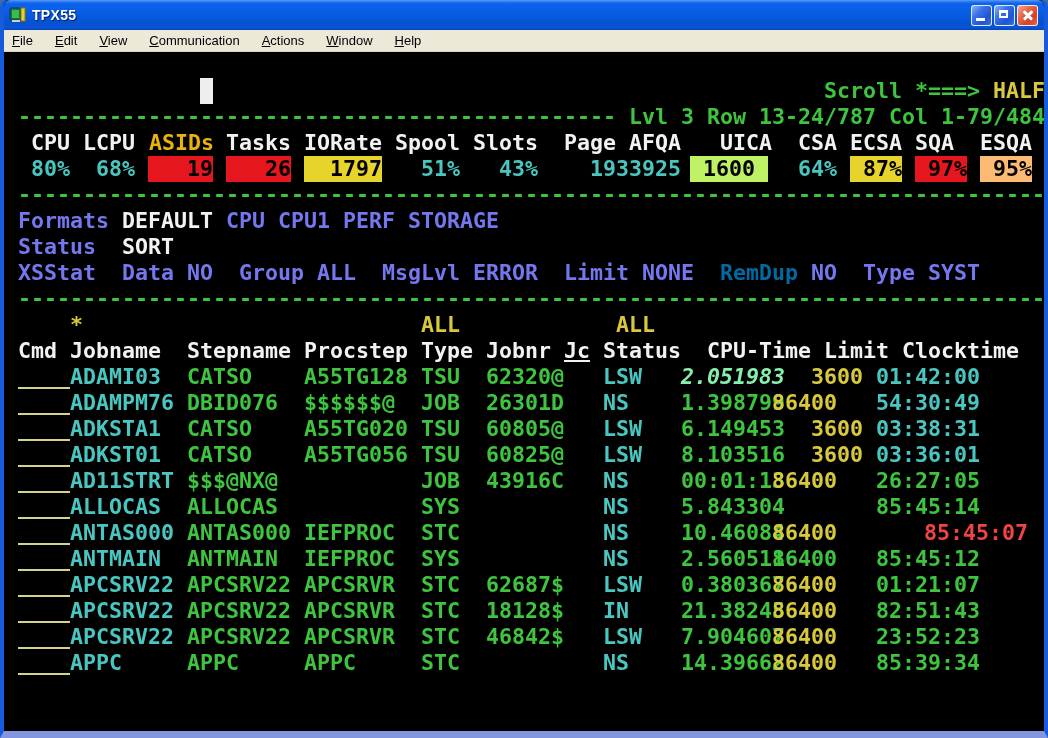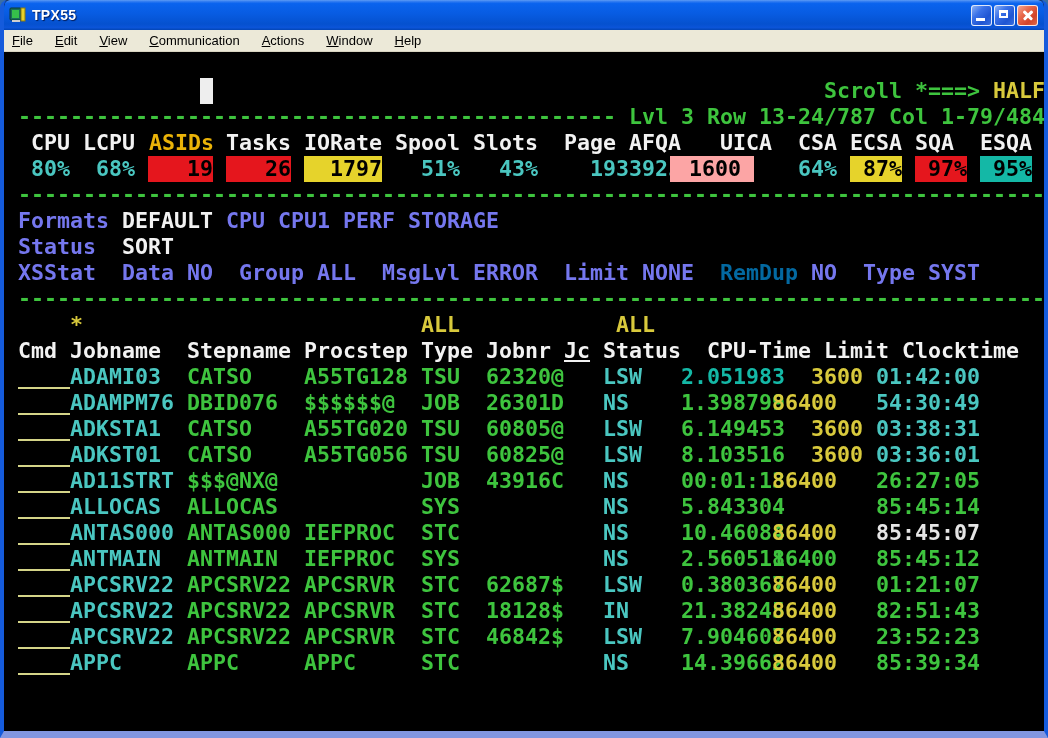--- a/index.html
+++ b/index.html
@@ -88,25 +88,25 @@
       <div class="term-line">
         <span class="seg" style="left: 27px; color: rgb(74, 198, 192);">80%</span>
         <span class="seg" style="left: 92px; color: rgb(74, 198, 192);">68%</span>
         <span class="seg" style="left: 144px; color: rgb(0, 0, 0); background: rgb(229, 22, 29);">   19</span>
         <span class="seg" style="left: 222px; color: rgb(0, 0, 0); background: rgb(229, 22, 29);">   26</span>
         <span class="seg" style="left: 300px; color: rgb(0, 0, 0); background: rgb(230, 211, 43);">  1797</span>
         <span class="seg" style="left: 417px; color: rgb(74, 198, 192);">51%</span>
         <span class="seg" style="left: 495px; color: rgb(74, 198, 192);">43%</span>
         <span class="seg" style="left: 586px; color: rgb(74, 198, 192);">19</span>
         <span class="seg" style="left: 612px; color: rgb(74, 198, 192);">33925</span>
-        <span class="seg" style="left: 666px; color: rgb(0, 0, 0); background: #fca5a5; padding-left: 6px;"> 1600 </span>
+        <span class="seg" style="left: 686px; color: rgb(0, 0, 0); background: #bef264;"> 1600 </span>
         <span class="seg" style="left: 794px; color: rgb(74, 198, 192);">64%</span>
         <span class="seg" style="left: 846px; color: rgb(0, 0, 0); background: rgb(230, 211, 43);"> 87%</span>
         <span class="seg" style="left: 911px; color: rgb(0, 0, 0); background: rgb(229, 22, 29);"> 97%</span>
-        <span class="seg" style="left: 976px; color: rgb(0, 0, 0); background: #14b8a6;"> 95%</span>
+        <span class="seg" style="left: 976px; color: rgb(0, 0, 0); background: #fdba74;"> 95%</span>
       </div>
       <div class="term-line">
         <span class="seg" style="left: 14px; color: rgb(62, 196, 62);">-------------------------------------------------------------------------------</span>
       </div>
       <div class="term-line">
         <span class="seg" style="left: 14px; color: rgb(117, 119, 238);">Formats</span>
         <span class="seg" style="left: 118px; color: rgb(242, 242, 242);">DEFAULT</span>
         <span class="seg" style="left: 222px; color: rgb(117, 119, 238);">CPU</span>
         <span class="seg" style="left: 274px; color: rgb(117, 119, 238);">CPU1</span>
         <span class="seg" style="left: 339px; color: rgb(117, 119, 238);">PERF</span>
@@ -154,21 +154,21 @@
       </div>
       <div class="term-line">
         <span class="seg" style="left: 14px; color: rgb(212, 212, 136);">____</span>
         <span class="seg" style="left: 66px; color: rgb(74, 198, 192);">ADAMI03</span>
         <span class="seg" style="left: 183px; color: rgb(62, 196, 62);">CATSO</span>
         <span class="seg" style="left: 300px; color: rgb(62, 196, 62);">A55TG128</span>
         <span class="seg" style="left: 417px; color: rgb(62, 196, 62);">TSU</span>
         <span class="seg" style="left: 482px; color: rgb(62, 196, 62);">62320</span>
         <span class="seg" style="left: 547px; color: rgb(62, 196, 62);">@</span>
         <span class="seg" style="left: 599px; color: rgb(74, 198, 192);">LSW</span>
-        <span class="seg" style="left: 677px; color: #14b8a6;">2.051983</span>
+        <span class="seg" style="left: 677px; color: #86efac; font-style: italic;">2.051983</span>
         <span class="seg" style="left: 807px; color: rgb(216, 201, 60);">3600</span>
         <span class="seg" style="left: 872px; color: rgb(74, 198, 192);">01:42:00</span>
       </div>
       <div class="term-line">
         <span class="seg" style="left: 14px; color: rgb(212, 212, 136);">____</span>
         <span class="seg" style="left: 66px; color: rgb(74, 198, 192);">ADAMPM76</span>
         <span class="seg" style="left: 183px; color: rgb(62, 196, 62);">DBID076</span>
         <span class="seg" style="left: 300px; color: rgb(62, 196, 62);">$$$$$$@</span>
         <span class="seg" style="left: 417px; color: rgb(62, 196, 62);">JOB</span>
         <span class="seg" style="left: 482px; color: rgb(62, 196, 62);">26301</span>
@@ -227,21 +227,21 @@
       </div>
       <div class="term-line">
         <span class="seg" style="left: 14px; color: rgb(212, 212, 136);">____</span>
         <span class="seg" style="left: 66px; color: rgb(74, 198, 192);">ANTAS000</span>
         <span class="seg" style="left: 183px; color: rgb(62, 196, 62);">ANTAS000</span>
         <span class="seg" style="left: 300px; color: rgb(62, 196, 62);">IEFPROC</span>
         <span class="seg" style="left: 417px; color: rgb(62, 196, 62);">STC</span>
         <span class="seg" style="left: 599px; color: rgb(74, 198, 192);">NS</span>
         <span class="seg" style="left: 677px; color: rgb(62, 196, 62);">10.46084</span>
         <span class="seg" style="left: 768px; color: rgb(216, 201, 60);">86400</span>
-        <span class="seg" style="left: 872px; color: #e5e5e5;">85:45:07</span>
+        <span class="seg" style="left: 920px; color: #ef4444;">85:45:07</span>
       </div>
       <div class="term-line">
         <span class="seg" style="left: 14px; color: rgb(212, 212, 136);">____</span>
         <span class="seg" style="left: 66px; color: rgb(74, 198, 192);">ANTMAIN</span>
         <span class="seg" style="left: 183px; color: rgb(62, 196, 62);">ANTMAIN</span>
         <span class="seg" style="left: 300px; color: rgb(62, 196, 62);">IEFPROC</span>
         <span class="seg" style="left: 417px; color: rgb(62, 196, 62);">SYS</span>
         <span class="seg" style="left: 599px; color: rgb(74, 198, 192);">NS</span>
         <span class="seg" style="left: 677px; color: rgb(62, 196, 62);">2.560511</span>
         <span class="seg" style="left: 768px; color: rgb(62, 196, 62);">86400</span>

